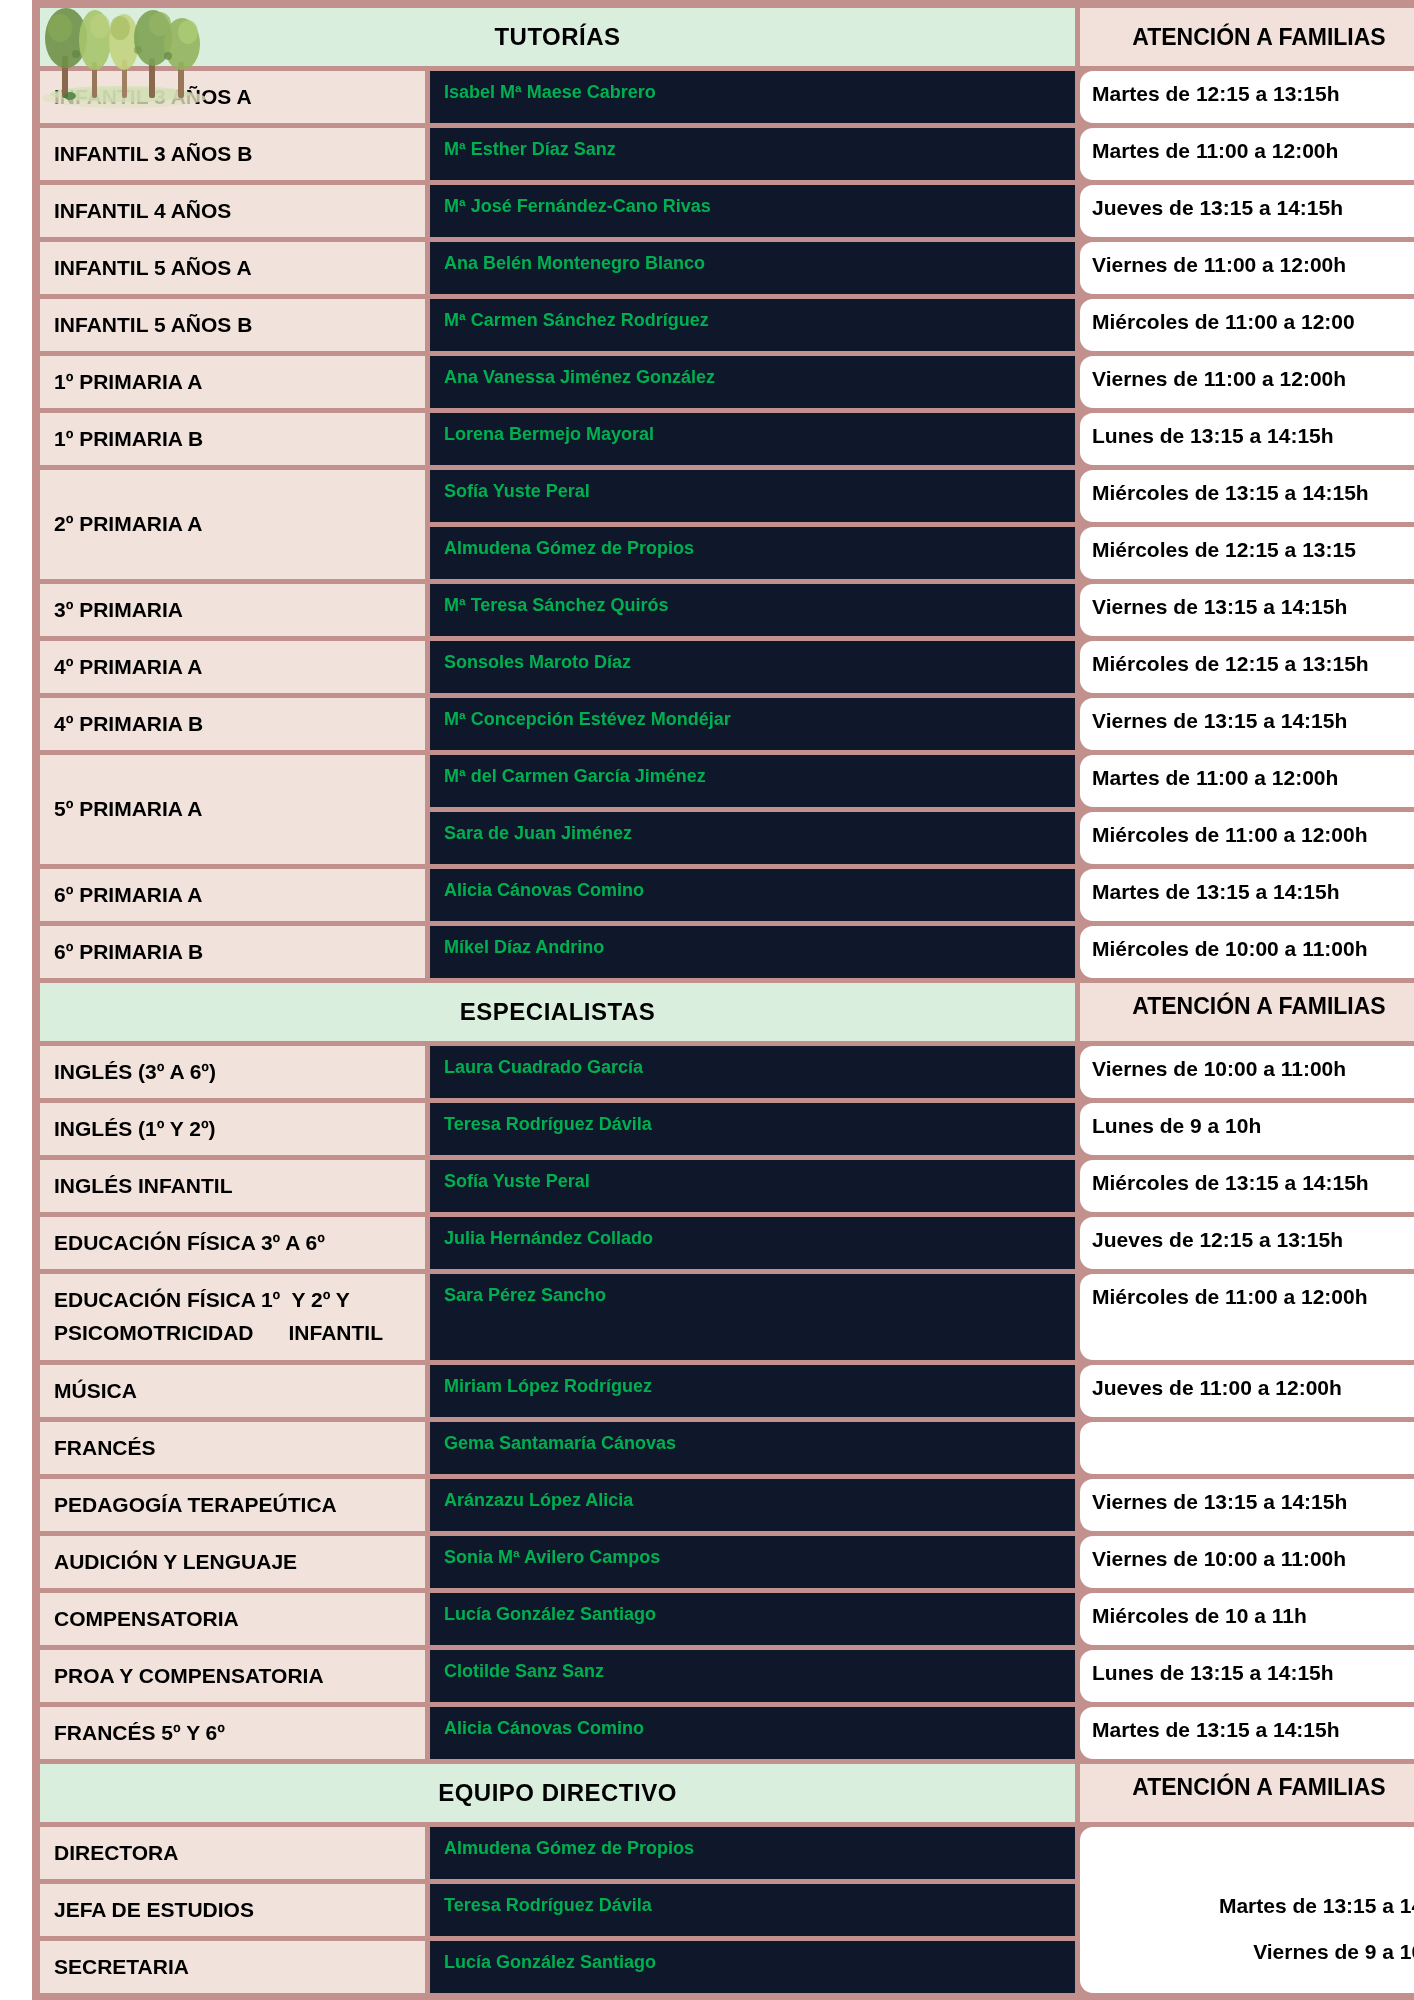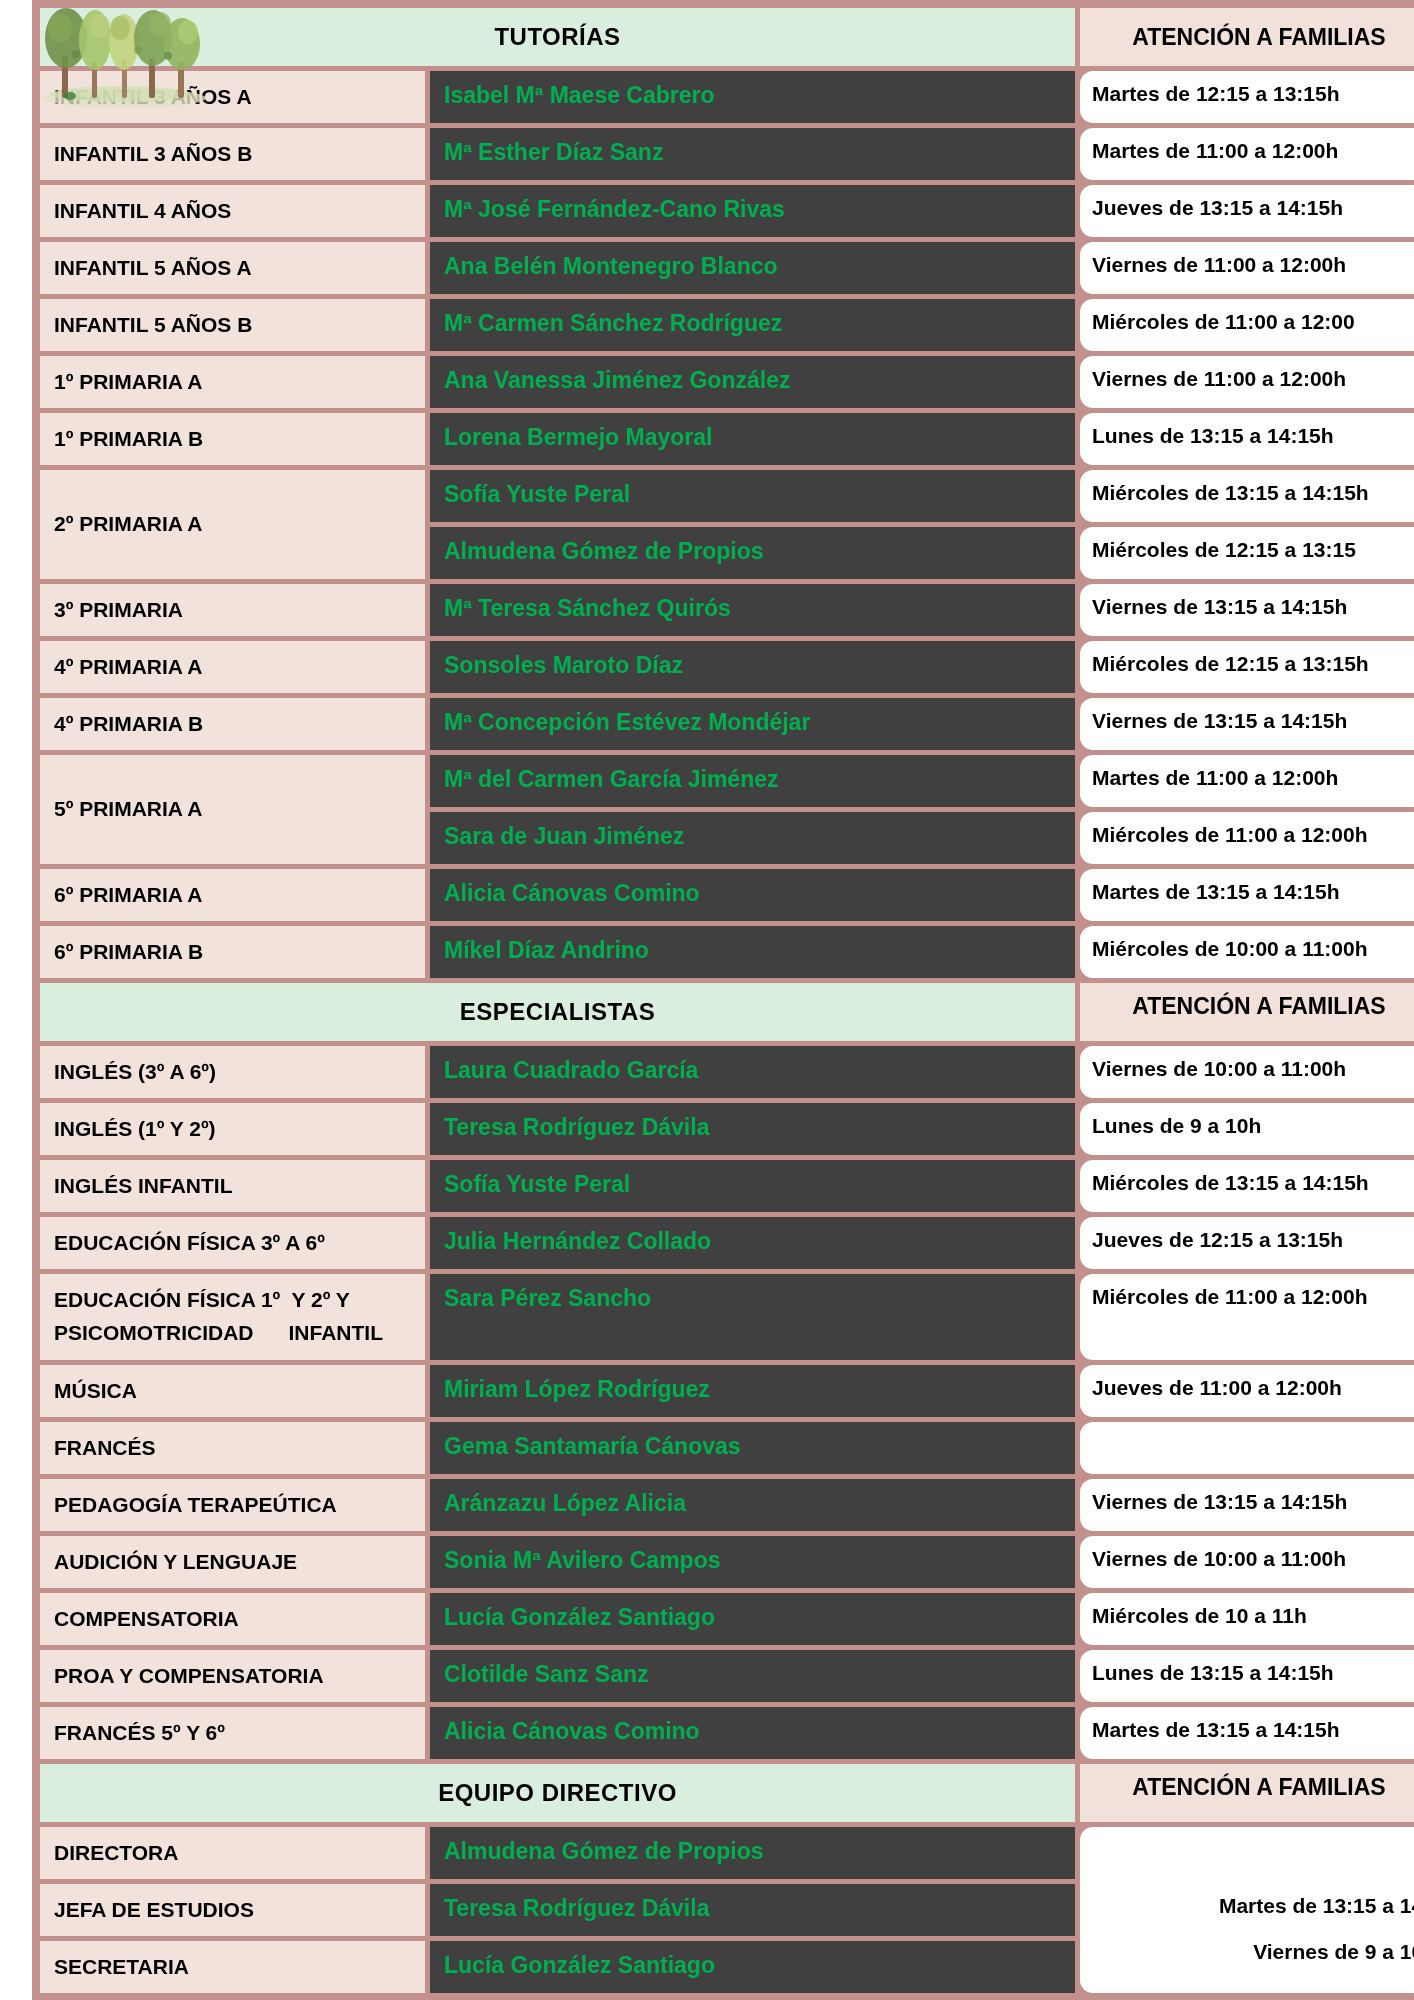--- a/index.html
+++ b/index.html
@@ -34,23 +34,23 @@
   td.label{
     background:#f1e3dc;
     font-size:21px;
     text-align:left;
     vertical-align:middle;
     padding:0 6px 0 14px;
     white-space:pre-wrap;
     line-height:1.55;
   }
   td.teacher{
-    background:#404040;
+    background:#0f172a;
     color:#00b050;
-    font-size:23px;
+    font-size:18px;
     vertical-align:top;
     padding:11px 4px 0 14px;
     height:52px;
   }
   td.schedule{
     background:#ffffff;
     font-size:21px;
     vertical-align:top;
     padding:11px 2px 0 12px;
     border-radius:13px;

